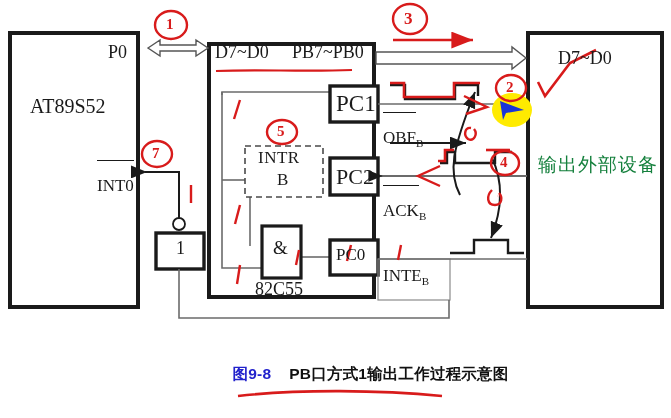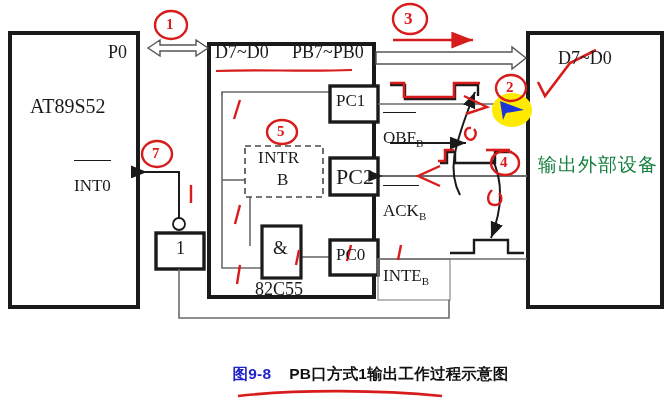--- a/index.html
+++ b/index.html
@@ -202,34 +202,34 @@
 
     <g fill="none" stroke="#d81b1b" stroke-width="2.4">
       <path d="M471,128 C465,127 463,135 468,139 C474,142 478,134 474,129"></path>
     </g>
   </svg>
 
   <div class="lbl serif" style="left:30px;top:95px;font-size:20px;">AT89S52</div>
 
   <div class="lbl serif" style="left:108px;top:42px;font-size:18px;">P0</div>
 
-  <div class="lbl serif" style="left:74px;top:160px;font-size:17px;">
+  <div class="lbl serif" style="left:97px;top:160px;font-size:17px;">
     <span class="ov">INT0</span>
   </div>
 
   <div class="lbl serif" style="left:215px;top:42px;font-size:18px;">D7~D0</div>
 
   <div class="lbl serif" style="left:292px;top:42px;font-size:18px;">PB7~PB0</div>
 
   <div class="lbl serif" style="left:258px;top:148px;font-size:17px;letter-spacing:.5px;">INTR</div>
   <div class="lbl serif" style="left:277px;top:170px;font-size:17px;">B</div>
 
   <div class="lbl serif" style="left:273px;top:237px;font-size:19px;">&amp;</div>
 
-  <div class="lbl serif" style="left:336px;top:91px;font-size:17px;">PC1</div>
+  <div class="lbl serif" style="left:336px;top:91px;font-size:23px;">PC1</div>
   <div class="lbl serif" style="left:336px;top:164px;font-size:22px;">PC2</div>
   <div class="lbl serif" style="left:336px;top:245px;font-size:17px;">PC0</div>
 
   <div class="lbl serif" style="left:255px;top:279px;font-size:18px;">82C55</div>
 
   <div class="lbl serif" style="left:383px;top:112px;font-size:17px;">
     <span class="ov">OBF</span><span class="sub">B</span>
   </div>
 
   <div class="lbl serif" style="left:383px;top:185px;font-size:17px;">

